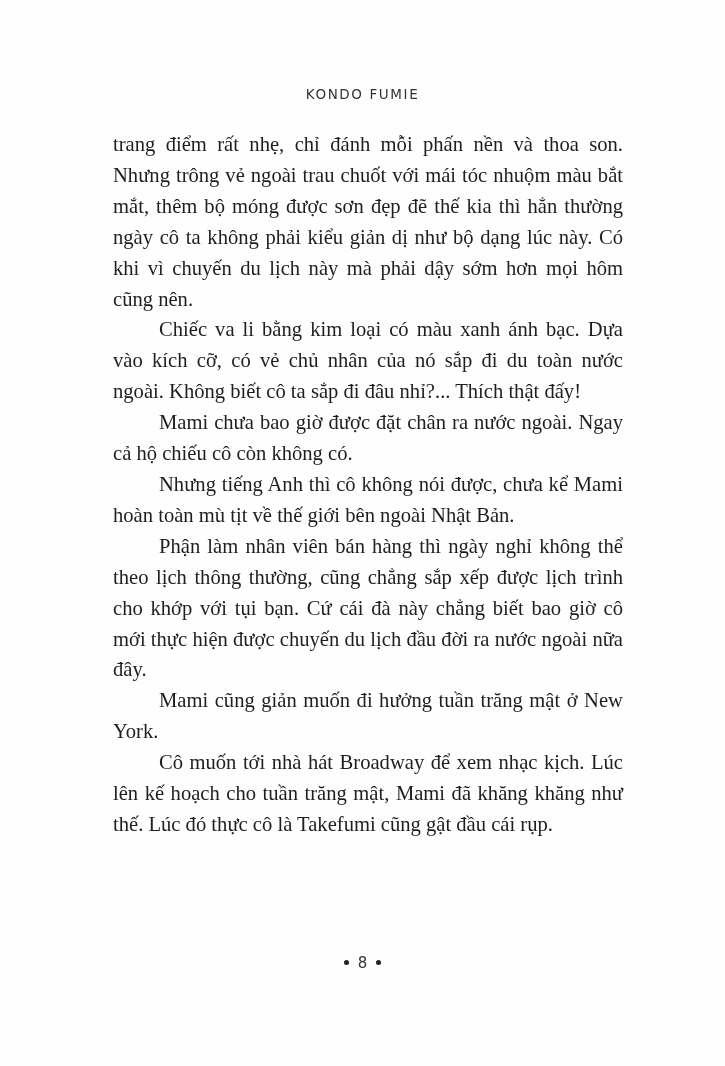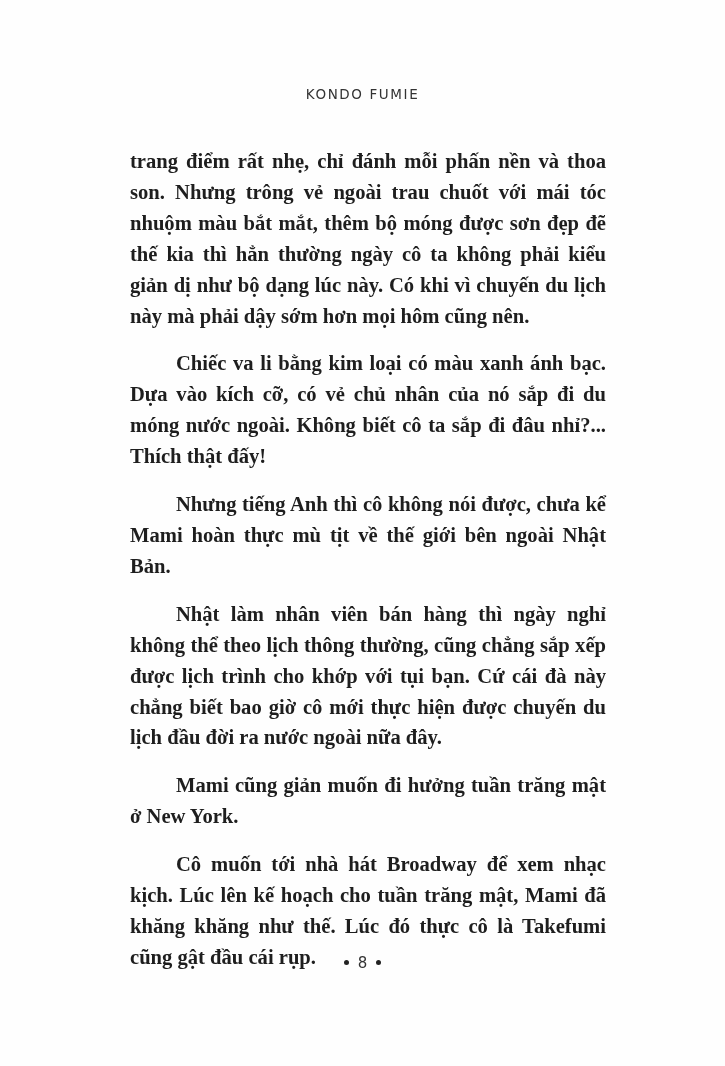--- a/index.html
+++ b/index.html
@@ -8,39 +8,40 @@
   .running-head {
     position: absolute; top: 86px; left: 0; width: 725px; text-align: center;
     font-family: "DejaVu Sans", sans-serif; font-size: 13.5px; letter-spacing: 1.6px;
     color: #333; font-weight: normal;
   }
   .body-text {
     position: absolute; top: 129px; left: 113px; width: 510px;
     font-family: "Liberation Serif", serif; font-size: 20.6px; line-height: 30.9px;
     color: #1e1e1e; text-align: justify;
   }
-  .body-text p { margin: 17px; text-indent: 0; font-weight: bold; }
+  .body-text p { margin: 0; text-indent: 0; }
   .body-text p.indent { text-indent: 46px; }
   .folio {
     position: absolute; top: 954px; left: 0; width: 725px; text-align: center;
     font-family: "DejaVu Sans", sans-serif; font-size: 15px; color: #333;
   }
   .folio .dot { display: inline-block; width: 5px; height: 5px; border-radius: 50%; background: #222; vertical-align: middle; margin: 0 9px; position: relative; top: -1px; }
 </style>
 </head>
 <body>
 
 <div class="page">
   <div class="running-head">KONDO FUMIE</div>
 
   <div class="body-text">
     <p>trang điểm rất nhẹ, chỉ đánh mỗi phấn nền và thoa son. Nhưng trông vẻ ngoài trau chuốt với mái tóc nhuộm màu bắt mắt, thêm bộ móng được sơn đẹp đẽ thế kia thì hẳn thường ngày cô ta không phải kiểu giản dị như bộ dạng lúc này. Có khi vì chuyến du lịch này mà phải dậy sớm hơn mọi hôm cũng nên.</p>
-    <p class="indent">Chiếc va li bằng kim loại có màu xanh ánh bạc. Dựa vào kích cỡ, có vẻ chủ nhân của nó sắp đi du móng nước ngoài. Không biết cô ta sắp đi đâu nhỉ?... Thích thật đấy!</p>
-    <p class="indent">Nhưng tiếng Anh thì cô không nói được, chưa kể Mami hoàn thực mù tịt về thế giới bên ngoài Nhật Bản.</p>
-    <p class="indent">Nhật làm nhân viên bán hàng thì ngày nghỉ không thể theo lịch thông thường, cũng chẳng sắp xếp được lịch trình cho khớp với tụi bạn. Cứ cái đà này chẳng biết bao giờ cô mới thực hiện được chuyến du lịch đầu đời ra nước ngoài nữa đây.</p>
+    <p class="indent">Chiếc va li bằng kim loại có màu xanh ánh bạc. Dựa vào kích cỡ, có vẻ chủ nhân của nó sắp đi du toàn nước ngoài. Không biết cô ta sắp đi đâu nhỉ?... Thích thật đấy!</p>
+    <p class="indent">Mami chưa bao giờ được đặt chân ra nước ngoài. Ngay cả hộ chiếu cô còn không có.</p>
+    <p class="indent">Nhưng tiếng Anh thì cô không nói được, chưa kể Mami hoàn toàn mù tịt về thế giới bên ngoài Nhật Bản.</p>
+    <p class="indent">Phận làm nhân viên bán hàng thì ngày nghỉ không thể theo lịch thông thường, cũng chẳng sắp xếp được lịch trình cho khớp với tụi bạn. Cứ cái đà này chẳng biết bao giờ cô mới thực hiện được chuyến du lịch đầu đời ra nước ngoài nữa đây.</p>
     <p class="indent">Mami cũng giản muốn đi hưởng tuần trăng mật ở New York.</p>
     <p class="indent">Cô muốn tới nhà hát Broadway để xem nhạc kịch. Lúc lên kế hoạch cho tuần trăng mật, Mami đã khăng khăng như thế. Lúc đó thực cô là Takefumi cũng gật đầu cái rụp.</p>
   </div>
 
   <div class="folio">
     <span class="dot"></span><span>8</span><span class="dot"></span>
   </div>
 </div>
 
 </body></html>

